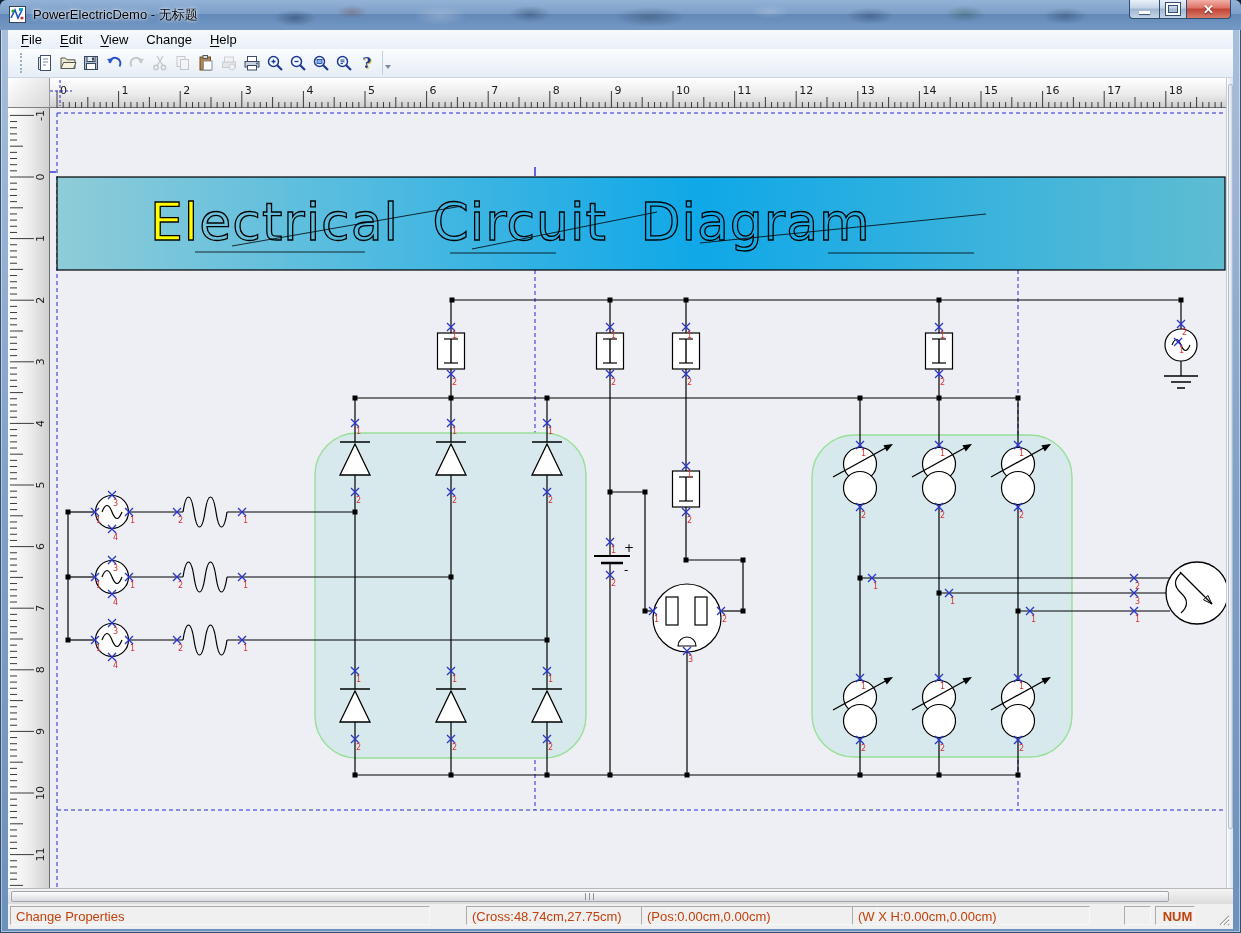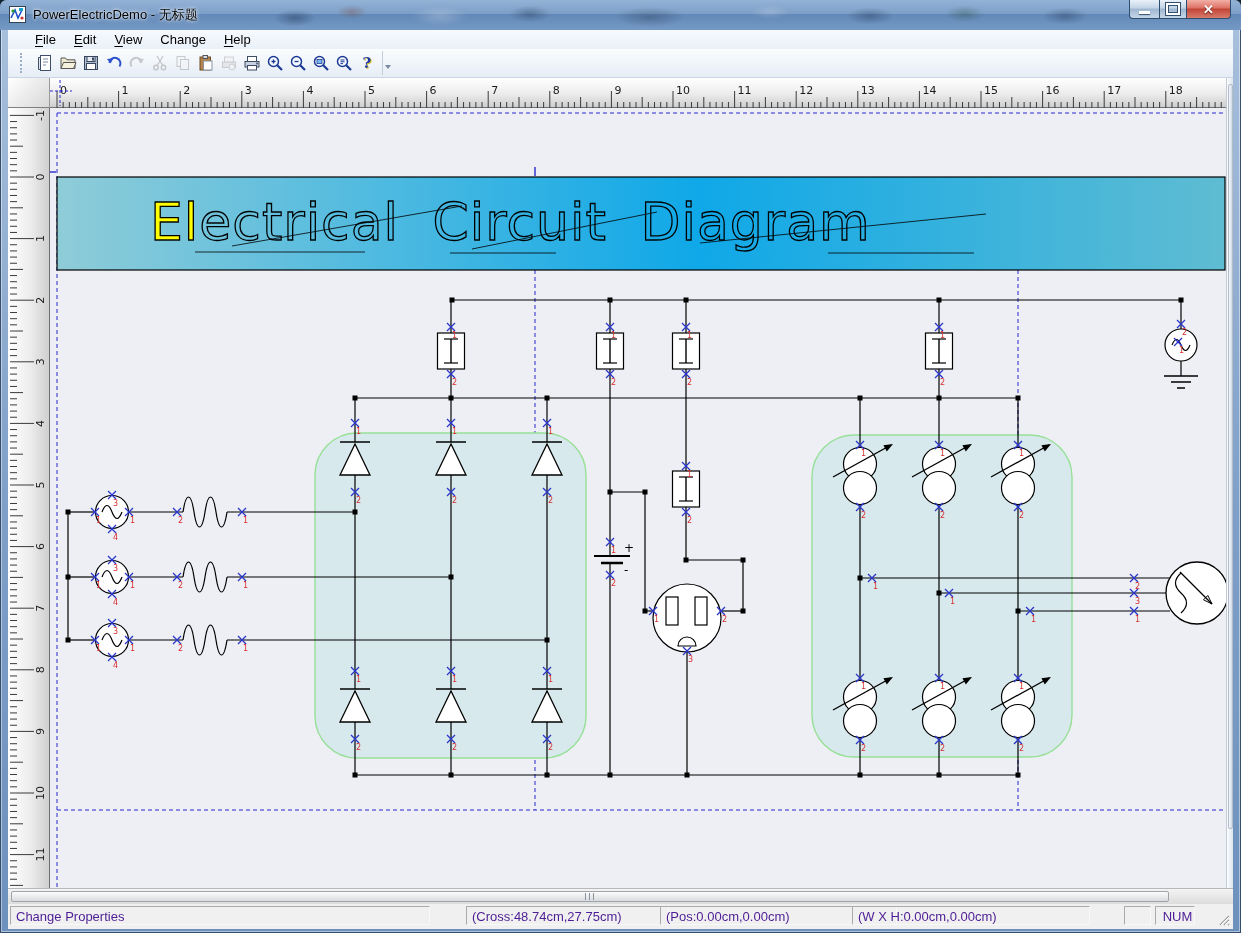--- a/index.html
+++ b/index.html
@@ -30,21 +30,21 @@
   .wbtn.min{width:30px;border-radius:0 0 0 4px;border-right:none;}
   .wbtn.max{width:28px;}
   .wbtn.close{width:44px;border-radius:0 0 4px 0;border-left:none;
     background:linear-gradient(180deg,#f2b0a6 0%,#dd7064 45%,#c04436 50%,#d97c6c 100%);}
   .g-min{width:11px;height:3px;background:#fff;box-shadow:0 1px 1px #35506e;margin-top:6px;}
   .g-max{width:10px;height:8px;border:2px solid #fff;box-shadow:0 0 0 1px #35506e,inset 0 0 0 1px #35506e;}
   .g-close{color:#fff;font-size:13px;font-weight:bold;text-shadow:0 1px 1px #5a1410;}
   
   .client{position:absolute;left:8px;top:30px;width:1225px;height:899px;background:#edeff4;}
   .menubar{position:absolute;left:0;top:0;width:1225px;height:19px;
-    background:linear-gradient(180deg,#f7fafd,#e9f0f9);font-size:13px;display:flex;align-items:center;padding-left:18px;box-sizing:border-box;}
+    background:linear-gradient(180deg,#f7fafd,#e9f0f9);font-size:13px;display:flex;align-items:center;padding-left:4px;box-sizing:border-box;}
   .menu-item{padding:1px 9px;color:#000;}
   .menu-item u{text-underline-offset:2px;}
   .toolbar{position:absolute;left:0;top:19px;width:1225px;height:29px;
     background:linear-gradient(180deg,#fbfdfe,#e6edf6);border-bottom:1px solid #c9d5e3;box-sizing:border-box;
     display:flex;align-items:center;padding-left:12px;}
   .tb-grip{width:3px;height:20px;border-left:2px dotted #9ab0c8;margin-right:8px;}
   .tbtn{width:23px;height:24px;display:flex;align-items:center;justify-content:center;}
   .tbtn.dis{filter:grayscale(1) opacity(.45);}
   .tb-more{width:9px;height:24px;border-left:1px solid #c2cedc;margin-left:4px;position:relative;}
   .tb-more:after{content:"";position:absolute;left:2px;bottom:3px;border:3px solid transparent;border-top:4px solid #7a8aa0;}
@@ -59,21 +59,21 @@
   
   .v-scroll{position:absolute;left:1218px;top:48px;width:7px;height:810px;
     background:linear-gradient(90deg,#fcfdfe,#dde4ec);border-left:1px solid #c2ccd8;box-sizing:border-box;}
   .v-thumb{position:absolute;left:1px;top:6px;width:5px;height:92%;background:linear-gradient(90deg,#f6f9fc,#cfd9e4);border-radius:2px;border:1px solid #b2bcc8;box-sizing:border-box;}
   .h-scroll{position:absolute;left:0;top:858px;width:1225px;height:16px;
     background:linear-gradient(180deg,#f4f4f4,#dcdcdc);border-top:1px solid #b8b8b8;box-sizing:border-box;}
   .h-thumb{position:absolute;left:3px;top:2px;width:1158px;height:11px;border:1px solid #9ea4ab;border-radius:2px;
     background:linear-gradient(180deg,#fdfdfd,#d8dade);box-sizing:border-box;display:flex;align-items:center;justify-content:center;}
   .h-grip{width:11px;height:7px;background:repeating-linear-gradient(90deg,#8a929c 0 1px,transparent 1px 4px);}
   
-  .statusbar{position:absolute;left:0;top:874px;width:1225px;height:25px;background:#f0f0f0;font-size:13px;color:#4c1d95;}
+  .statusbar{position:absolute;left:0;top:874px;width:1225px;height:25px;background:#f0f0f0;font-size:13px;color:#c2410c;}
   .sb-pane{position:absolute;top:2px;height:19px;line-height:19px;padding-left:5px;box-sizing:border-box;
     border:1px solid;border-color:#ababab #f8f8f8 #f8f8f8 #ababab;white-space:nowrap;overflow:hidden;}
   .sb-grip{position:absolute;right:3px;top:8px;}
   svg text{user-select:none;}
 </style>
 </head>
 <body>
 
 <div class="frame">
   <div class="titlebar">
@@ -587,24 +587,24 @@
               <path d="M12 13L13 12"></path>
             </g>
           <g stroke="#fdfdfd" stroke-width="1">
               <path d="M5 13L13 5"></path>
               <path d="M9 13L13 9"></path>
             </g>
         </svg>
       </span>
     <div class="sb-pane" style="left: 2px; width: 420px;">Change Properties</div>
         <div class="sb-pane" style="left: 426px; width: 203px; margin-left: 32px;">(Cross:48.74cm,27.75cm)</div>
-        <div class="sb-pane" style="left: 652px; width: 237px;">(Pos:0.00cm,0.00cm)</div>
+        <div class="sb-pane" style="left: 633px; width: 237px;">(Pos:0.00cm,0.00cm)</div>
         <div class="sb-pane" style="left: 844px; width: 238px;">(W X H:0.00cm,0.00cm)</div>
         <div class="sb-pane" style="left: 1116px; width: 27px;"></div>
-        <div class="sb-pane" style="left: 1147px; width: 40px; text-align: center;">NUM</div>
+        <div class="sb-pane" style="left: 1147px; width: 40px; text-align: center; font-weight: bold;">NUM</div>
       </div>
   </div>
 </div>
 
 <svg id="overlay" width="1241" height="933" viewBox="0 0 1241 933" style="position:absolute;left:0;top:0;pointer-events:none;">
     <defs>
       <linearGradient id="bgrad" x1="0" y1="0" x2="1" y2="0">
         <stop offset="0%" stop-color="#8fccd8"></stop>
         <stop offset="55%" stop-color="#0fa8e8"></stop>
         <stop offset="100%" stop-color="#5fbcd2"></stop>

